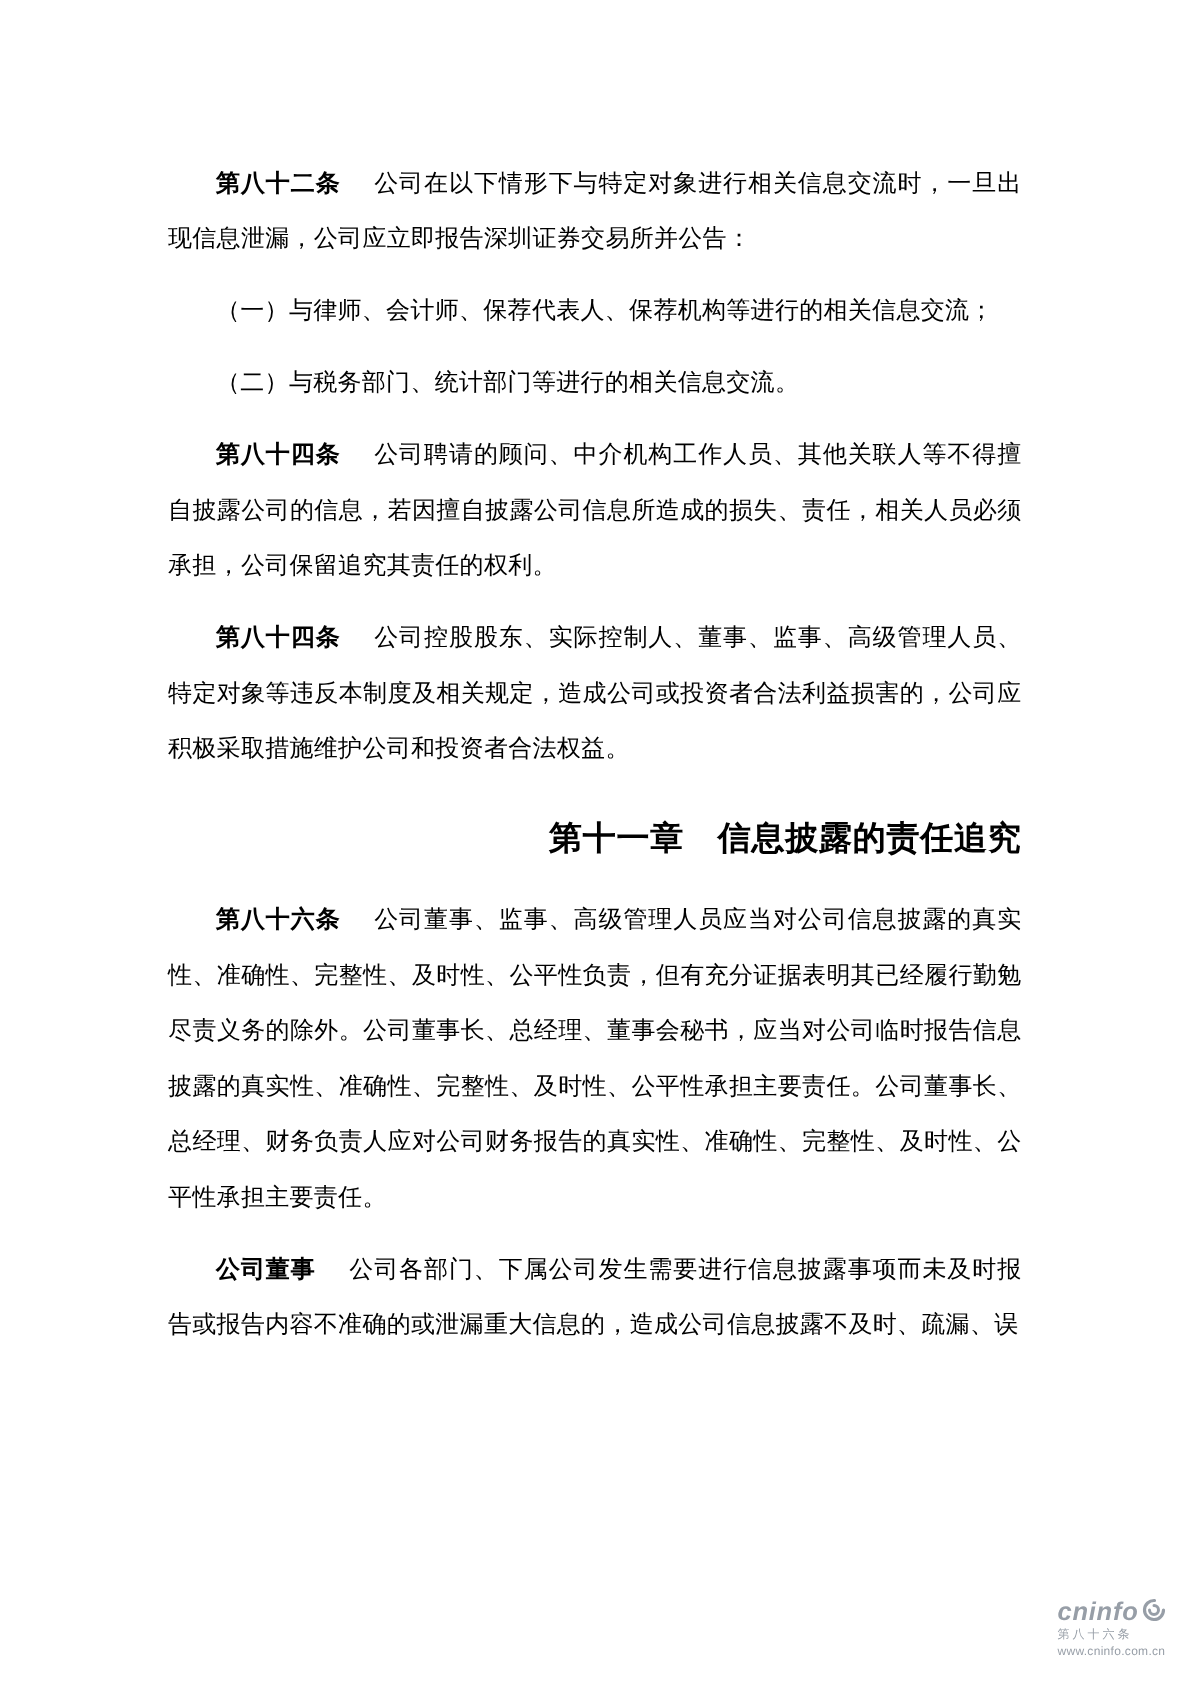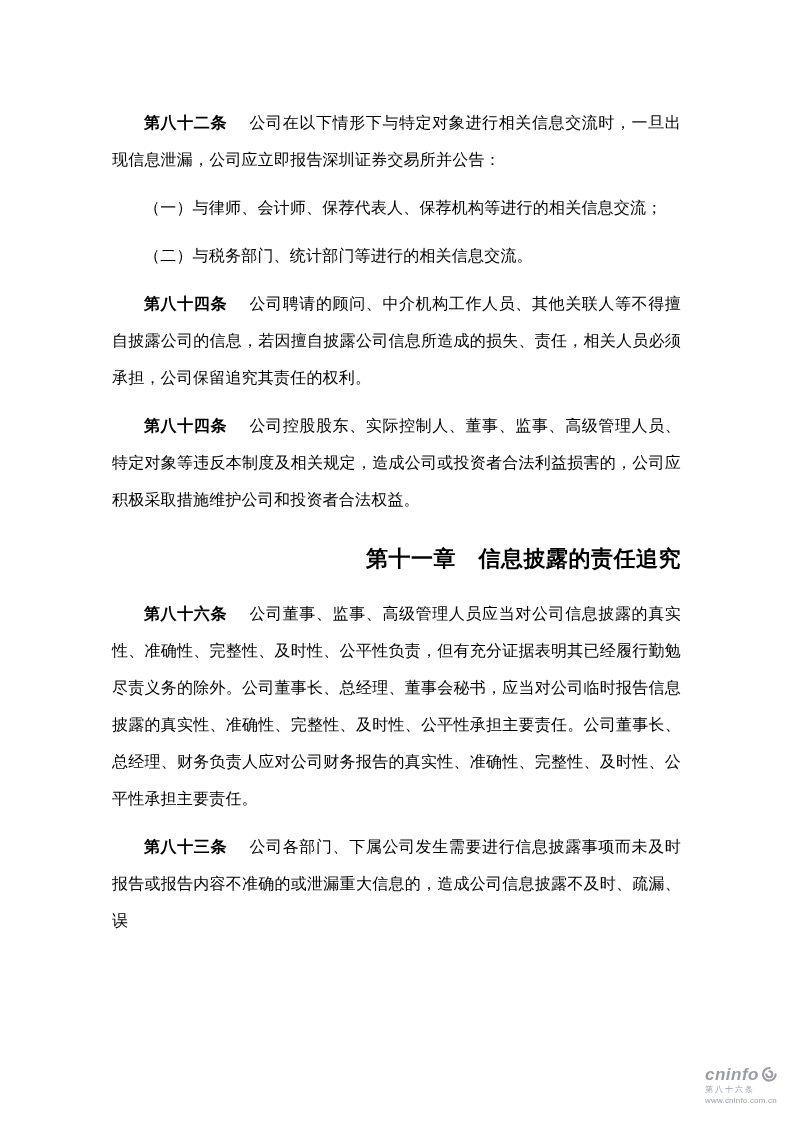--- a/index.html
+++ b/index.html
@@ -83,21 +83,21 @@
 
     <p class="para"><span class="lead">第八十四条</span><span>公司聘请的顾问、中介机构工作人员、其他关联人等不得擅自披露公司的信息，若因擅自披露公司信息所造成的损失、责任，相关人员必须承担，公司保留追究其责任的权利。</span></p>
 
     <p class="para"><span class="lead">第八十四条</span><span>公司控股股东、实际控制人、董事、监事、高级管理人员、特定对象等违反本制度及相关规定，造成公司或投资者合法利益损害的，公司应积极采取措施维护公司和投资者合法权益。</span></p>
 
     <h2 class="chapter-heading">第十一章　信息披露的责任追究</h2>
 
     <p class="para"><span class="lead">第八十六条</span><span>公司董事、监事、高级管理人员应当对公司信息披露的真实性、准确性、完整性、及时性、公平性负责，但有充分证据表明其已经履行勤勉尽责义务的除外。公司董事长、总经理、董事会秘书，应当对公司临时报告信息披露的真实性、准确性、完整性、及时性、公平性承担主要责任。公司董事长、总经理、财务负责人应对公司财务报告的真实性、准确性、完整性、及时性、公平性承担主要责任。</span></p>
 
 
-    <p class="para"><span class="lead">第八十三条</span><span>公司各部门、下属公司发生需要进行信息披露事项而未及时报告或报告内容不准确的或泄漏重大信息的，造成公司信息披露不及时、疏漏、误</span></p>
+    <p class="para"><span class="lead">公司董事</span><span>公司各部门、下属公司发生需要进行信息披露事项而未及时报告或报告内容不准确的或泄漏重大信息的，造成公司信息披露不及时、疏漏、误</span></p>
 
   </div>
 
   <div class="footer-logo">
     <div class="brand-row">
       <span class="brand">cninfo</span>
       <span class="swirl">
         <svg width="16" height="16" viewBox="0 0 24 24">
           <path d="M13 3 a9.5 9.5 0 1 0 9 9.5" fill="none" stroke="#979ea7" stroke-width="3.2" stroke-linecap="round"></path>
           <path d="M12.5 8 a4.5 4.5 0 1 1 -4.5 4.5" fill="none" stroke="#979ea7" stroke-width="3" stroke-linecap="round"></path>

